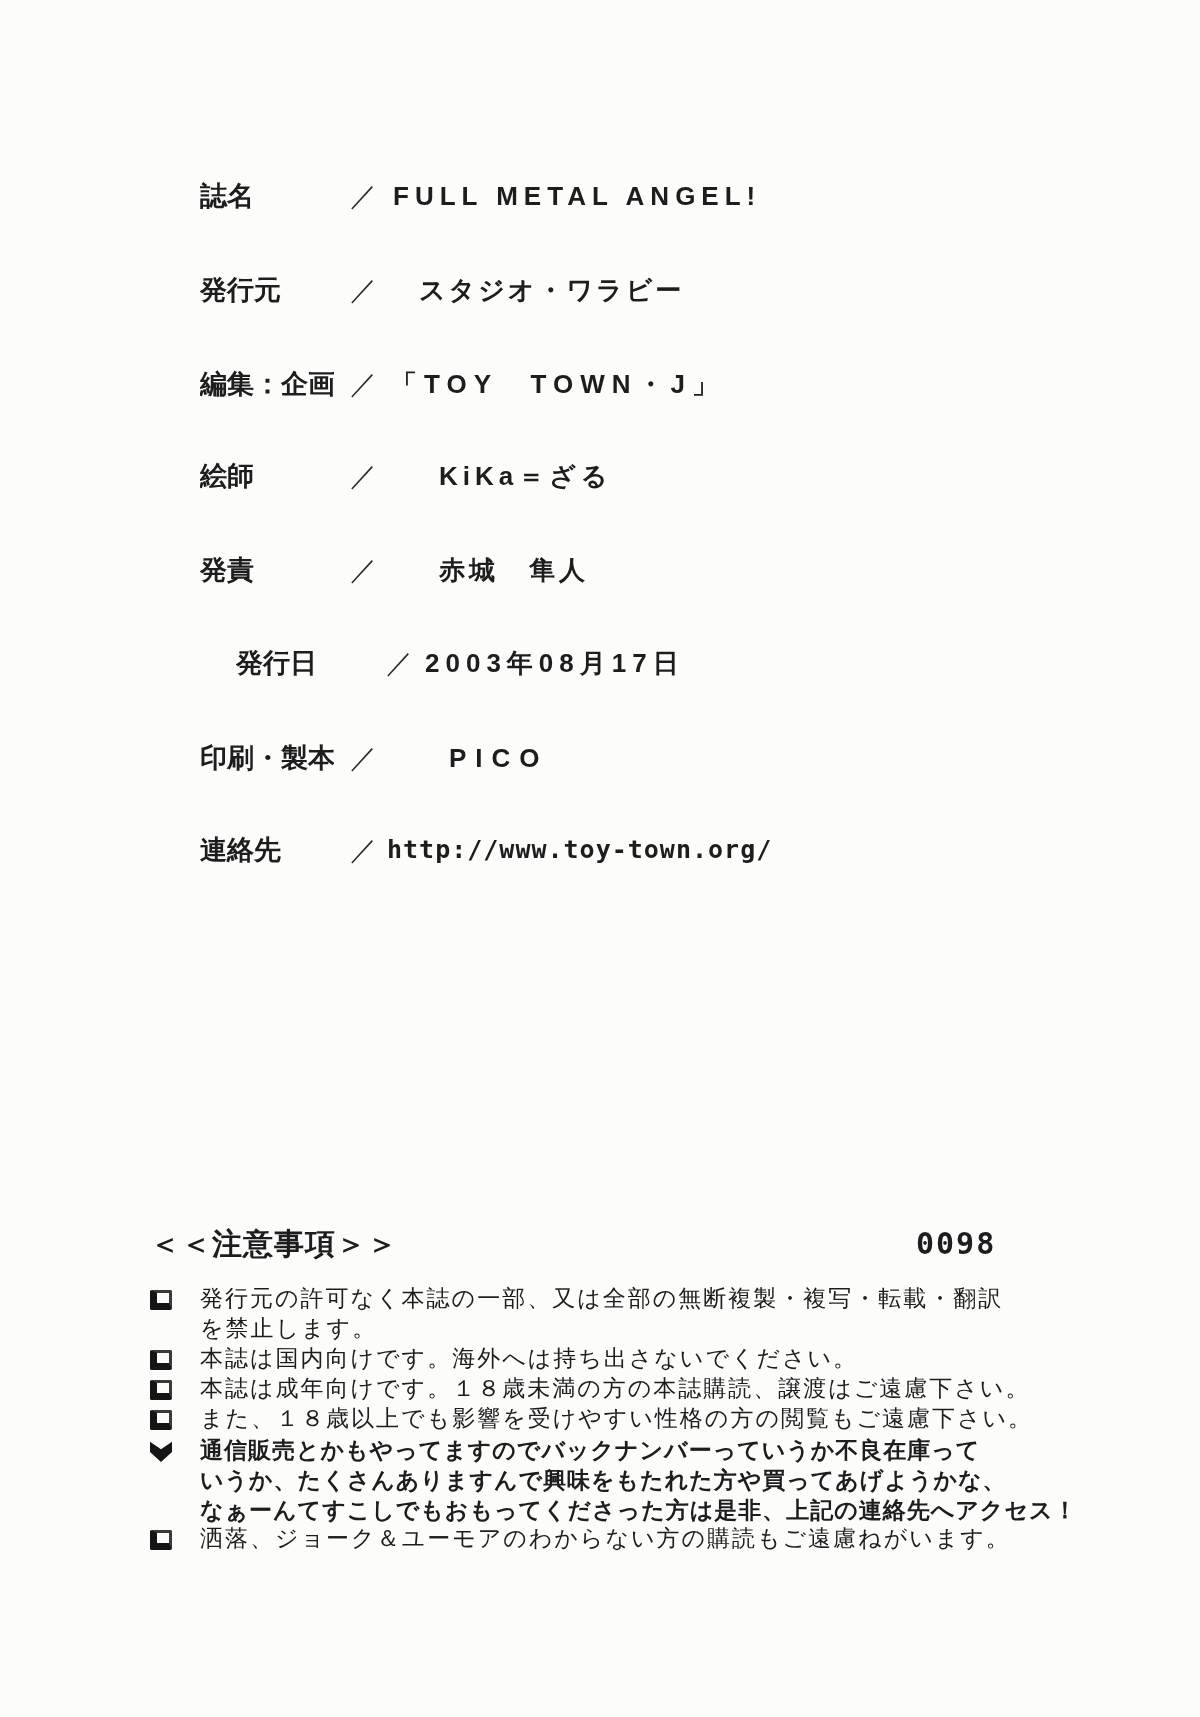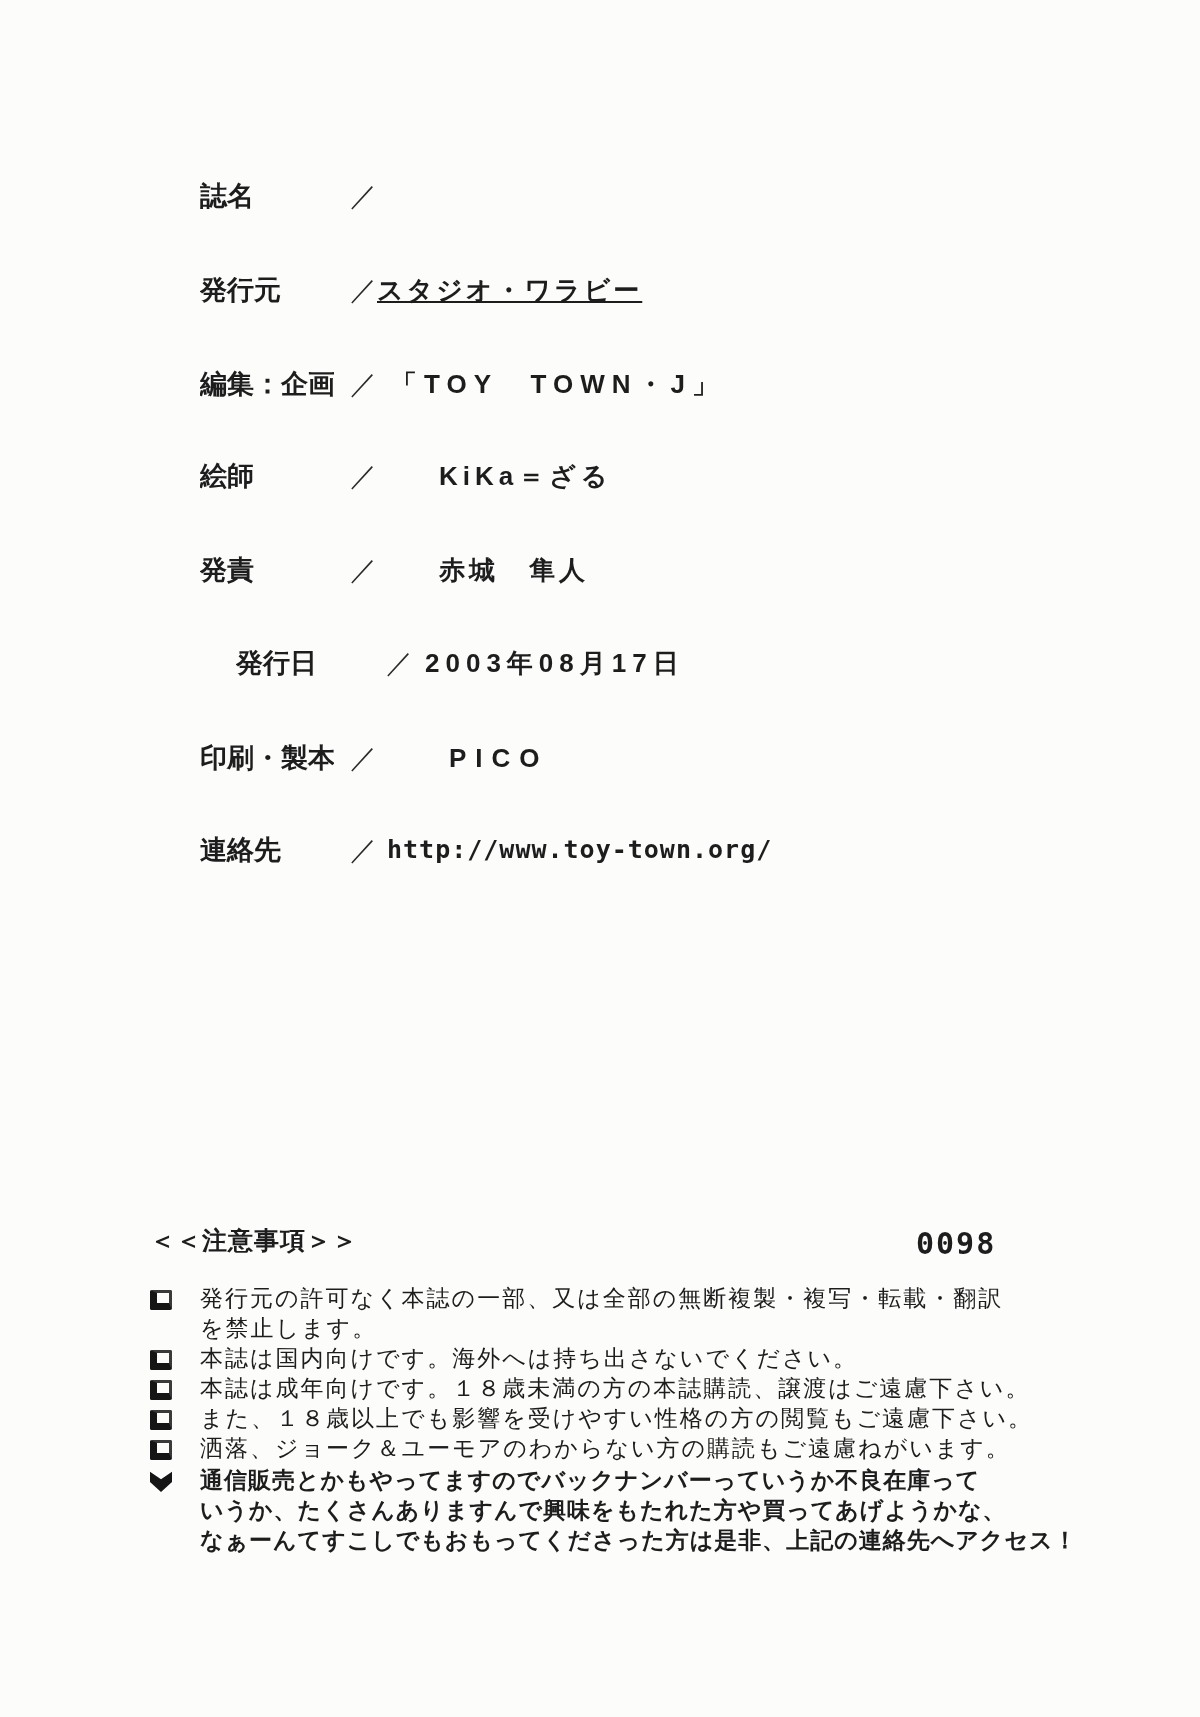--- a/index.html
+++ b/index.html
@@ -47,38 +47,38 @@
     font-weight:400;
     color:#2a2a2a;
   }
   .field-value{
     font-size:26px;
     line-height:36px;
     font-weight:700;
     letter-spacing:5px;
   }
   .colophon-row:nth-of-type(1) .field-value{margin-left:16px;letter-spacing:6px;}
-  .colophon-row:nth-of-type(2) .field-value{letter-spacing:3px;text-decoration:underline;}
+  .colophon-row:nth-of-type(2) .field-value{margin-left:42px;letter-spacing:3px;}
   .colophon-row:nth-of-type(3) .field-value{margin-left:14px;letter-spacing:7px;}
   .colophon-row:nth-of-type(4) .field-value{margin-left:62px;letter-spacing:5px;}
   .colophon-row:nth-of-type(5) .field-value{margin-left:62px;letter-spacing:4px;}
   .colophon-row:nth-of-type(6) .field-value{margin-left:12px;letter-spacing:6px;}
   .colophon-row:nth-of-type(7) .field-value{margin-left:72px;letter-spacing:9px;}
   .colophon-row:nth-of-type(8) .field-value{
     margin-left:10px;
     font-family:"DejaVu Sans Mono","Liberation Mono",monospace;
     font-size:25px;
     font-weight:600;
     letter-spacing:1px;
   }
   
   .notice-header{
     position:absolute;
     left:150px;top:1224px;
-    font-size:25px;
+    font-size:30px;
     font-weight:700;
     letter-spacing:1px;
   }
   .page-number{
     position:absolute;
     left:916px;top:1226px;
     font-family:"DejaVu Sans Mono","Liberation Mono",monospace;
     font-size:30px;
     font-weight:700;
     letter-spacing:2px;
@@ -129,20 +129,21 @@
   }
 </style>
 </head>
 <body>
 
 <div class="page">
 
   <div class="colophon-row">
     <span class="field-label">誌名</span>
     <span class="separator-slash">／</span>
+    <span class="field-value">FULL METAL ANGEL!</span>
   </div>
   <div class="colophon-row">
     <span class="field-label">発行元</span>
     <span class="separator-slash">／</span>
     <span class="field-value">スタジオ・ワラビー</span>
   </div>
   <div class="colophon-row">
     <span class="field-label">編集：企画</span>
     <span class="separator-slash">／</span>
     <span class="field-value">「TOY　TOWN・J」</span>
@@ -197,33 +198,33 @@
       <div class="note-bullet bullet-open-box"></div>
       <div class="note-lines">
         <div class="note-line">本誌は成年向けです。１８歳未満の方の本誌購読、譲渡はご遠慮下さい。</div>
       </div>
     </div>
 
     <div class="note-item serif">
       <div class="note-bullet bullet-open-box"></div>
       <div class="note-lines">
         <div class="note-line">また、１８歳以上でも影響を受けやすい性格の方の閲覧もご遠慮下さい。</div>
-      </div>
-    </div>
-
-    <div class="note-item serif">
-      <div class="note-bullet bullet-open-box"></div>
-      <div class="note-lines">
-        <div class="note-line">洒落、ジョーク＆ユーモアのわからない方の購読もご遠慮ねがいます。</div>
       </div>
     </div>
 
     <div class="note-item gothic">
       <div class="note-bullet bullet-solid-gem"></div>
       <div class="note-lines">
         <div class="note-line">通信販売とかもやってますのでバックナンバーっていうか不良在庫って</div>
         <div class="note-line">いうか、たくさんありますんで興味をもたれた方や買ってあげようかな、</div>
         <div class="note-line">なぁーんてすこしでもおもってくださった方は是非、上記の連絡先へアクセス！</div>
       </div>
     </div>
 
+    <div class="note-item serif">
+      <div class="note-bullet bullet-open-box"></div>
+      <div class="note-lines">
+        <div class="note-line">洒落、ジョーク＆ユーモアのわからない方の購読もご遠慮ねがいます。</div>
+      </div>
+    </div>
+
   </div>
 </div>
 
 </body></html>

